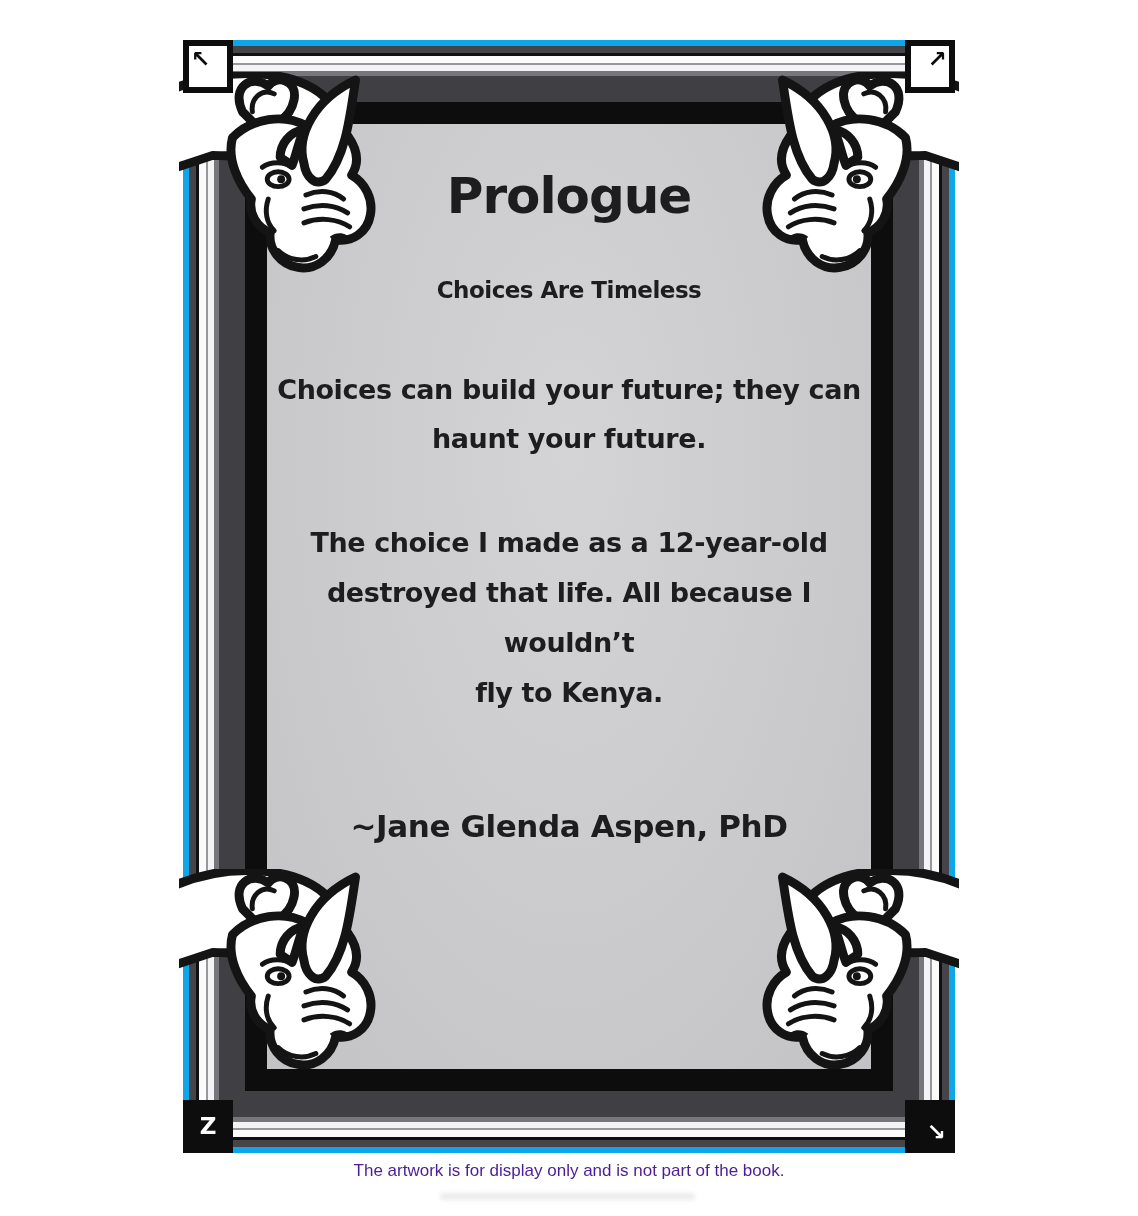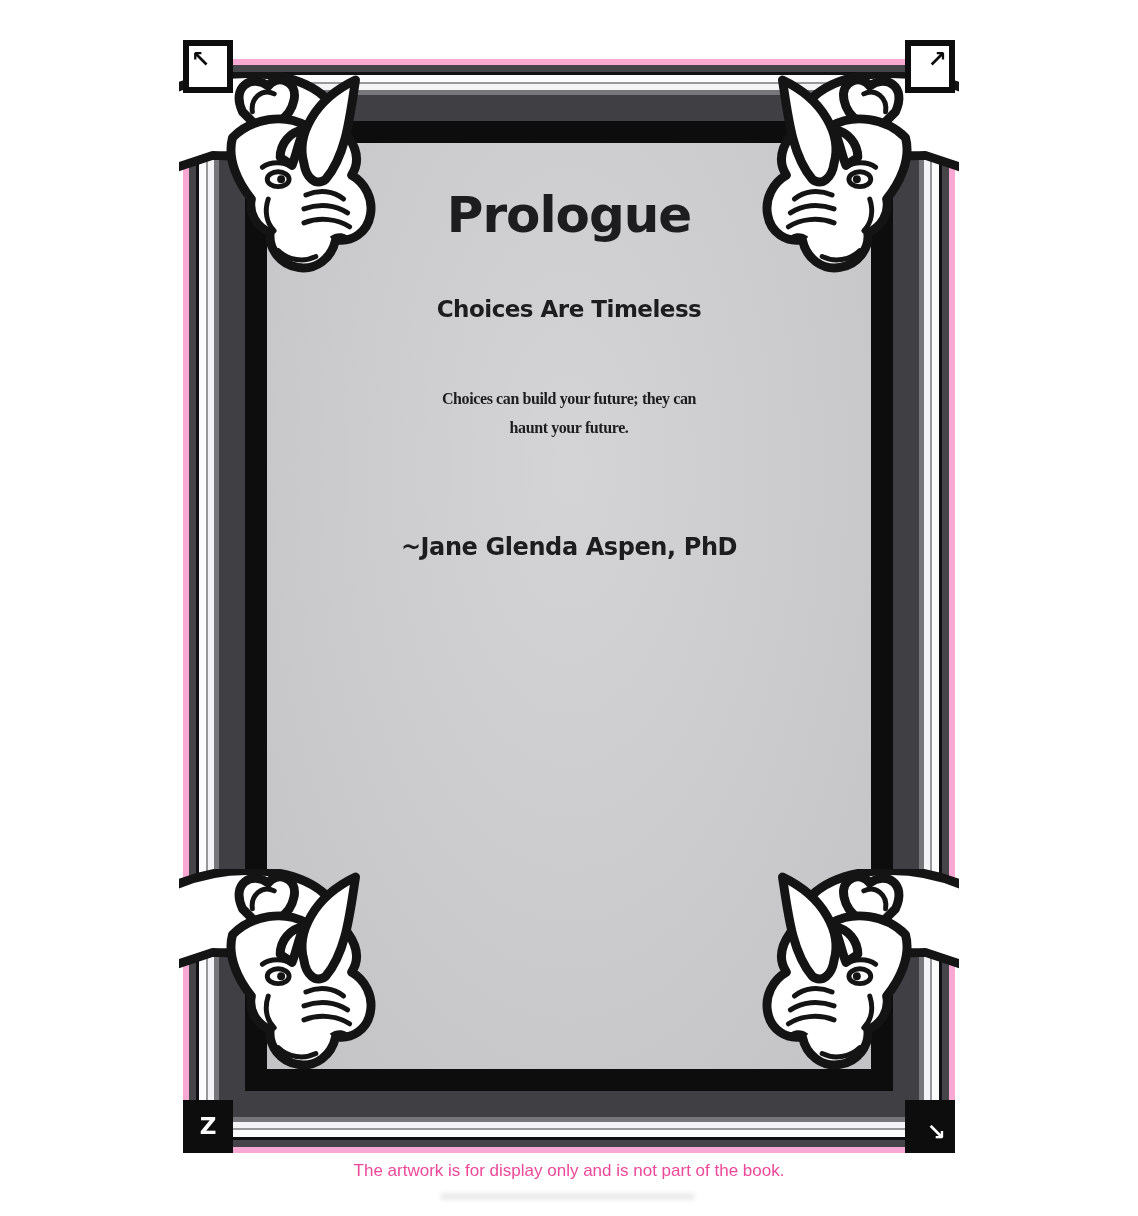--- a/index.html
+++ b/index.html
@@ -14,21 +14,21 @@
 
   
   .artwork {
     position:absolute;
     left:183px; top:40px;
     width:772px; height:1113px;
   }
 
   .frame { position:absolute; inset:0; display:flex; z-index:1; }
   .s { flex:1 1 auto; display:flex; min-width:0; min-height:0; }
-  .s1 { border:6px solid #f9a8d4;margin-top:19px; }
+  .s1 { border:6px solid #0ea5e9; }
   .s2 { border:7px solid #454549; }
   .s3 { border:3px solid #101012; }
   .s4 { border:7px solid #fbfbfb; }
   .s5 { border:2px solid #98989c; }
   .s6 { border:6px solid #f4f4f6; }
   .s7 { border:5px solid #77777b; }
   .s8 { border:26px solid #404044; }
   .s9 { border:22px solid #0d0d0d; }
 
   .panel {
@@ -37,26 +37,25 @@
     display:flex; flex-direction:column; align-items:center;
     padding:46px 8px 20px 8px;
     text-align:center;
     font-family:"DejaVu Sans", sans-serif;
     font-weight:bold;
     color:#1d1d1f;
   }
   .title    { font-size:50px; line-height:1.05; letter-spacing:-1px; margin-bottom:54px; }
   .subtitle { font-size:23px; letter-spacing:-0.5px; margin-bottom:62px; }
   .para {
-    font-size:16px; line-height:1.85; letter-spacing:-0.4px;
+    font-size:27px; line-height:1.85; letter-spacing:-0.4px;
     white-space:pre-line;
     margin-bottom:54px;
-    font-family:Liberation Serif, serif;
-  }
-  .attribution { font-size:24px; letter-spacing:-0.4px; margin-top:36px; }
+  }
+  .attribution { font-size:31px; letter-spacing:-0.4px; margin-top:36px; }
 
   
   .cmark {
     position:absolute; width:50px; height:53px; z-index:5;
     display:flex; align-items:center; justify-content:center;
     font-family:"DejaVu Sans", sans-serif; font-weight:bold; font-size:23px;
     line-height:1;
   }
   .cmark.light { background:#ffffff; border:6px solid #0d0d0d; color:#0d0d0d; }
   .cmark.dark  { background:#0d0d0d; border:6px solid #0d0d0d; color:#ffffff; }
@@ -72,21 +71,21 @@
   .rhino.tr { top:32px;    right:-4px; transform:scaleX(-1); }
   .rhino.bl { bottom:26px; left:-4px; }
   .rhino.br { bottom:26px; right:-4px; transform:scaleX(-1); }
 
   
   .caption {
     position:absolute;
     left:0; right:0; top:1161px;
     text-align:center;
     font-size:17px;
-    color:#ec4899;
+    color:#4c1d95;
     z-index:2;
   }
   .smudge {
     position:absolute;
     left:440px; top:1193px;
     width:255px; height:7px;
     background:rgba(60,60,60,0.10);
     border-radius:4px;
     filter:blur(2px);
     z-index:2;
@@ -108,20 +107,23 @@
                   <div class="s s6">
                     <div class="s s7">
                       <div class="s s8">
                         <div class="s s9">
 
         <div class="panel">
           <h1 class="title">Prologue</h1>
           <h2 class="subtitle">Choices Are Timeless</h2>
           <p class="para">Choices can build your future; they can
 haunt your future.</p>
+          <p class="para">The choice I made as a 12-year-old
+destroyed that life. All because I wouldn’t
+fly to Kenya.</p>
           <p class="attribution">~Jane Glenda Aspen, PhD</p>
         </div>
 
       </div>
                       </div>
                     </div>
                   </div>
                 </div>
               </div>
             </div>

